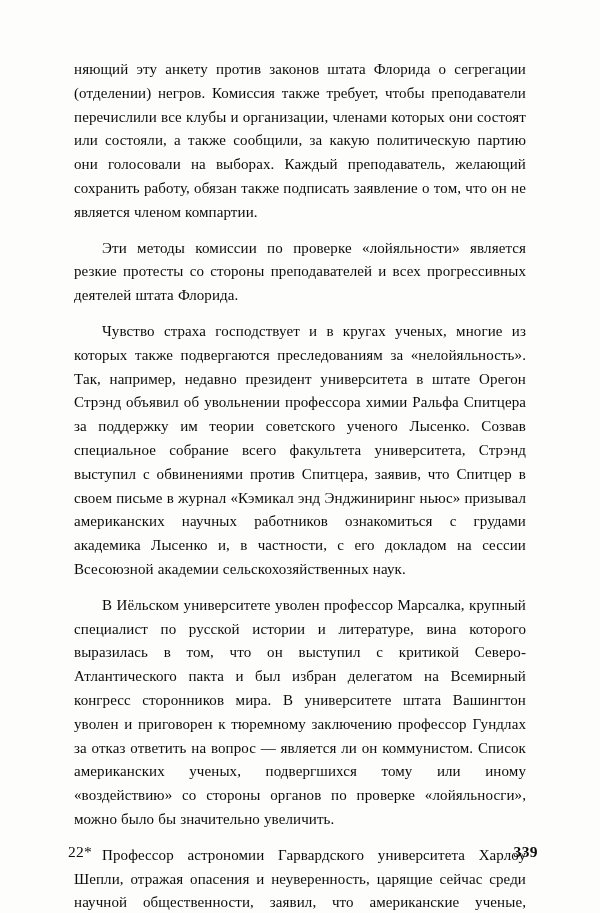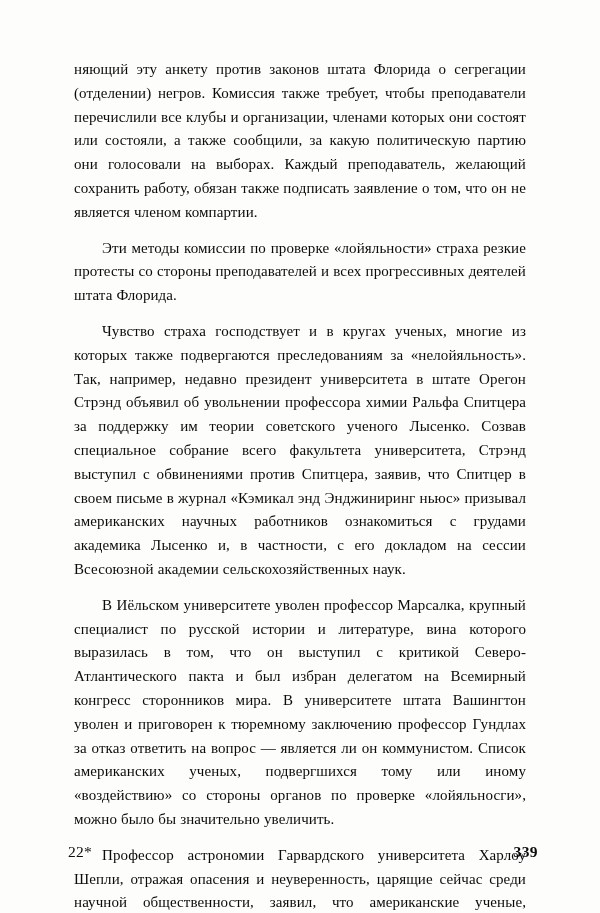--- a/index.html
+++ b/index.html
@@ -91,21 +91,21 @@
   }
 </style>
 </head>
 <body>
 
 <div class="page">
   <div class="paper-tint"></div>
 
   <div class="text-block">
     <p class="para continuation">няющий эту анкету против законов штата Флорида о сегрегации (отделении) негров. Комиссия также требует, чтобы преподаватели перечислили все клубы и организации, членами которых они состоят или состояли, а также сообщили, за какую политическую партию они голосовали на выборах. Каждый преподаватель, желающий сохранить работу, обязан также подписать заявление о том, что он не является членом компартии.</p>
-    <p class="para">Эти методы комиссии по проверке «лойяльности» страха резкие протесты со стороны преподавателей и всех прогрессивных деятелей штата Флорида.</p>
+    <p class="para">Эти методы комиссии по проверке «лойяльности» является резкие протесты со стороны преподавателей и всех прогрессивных деятелей штата Флорида.</p>
     <p class="para">Чувство страха господствует и в кругах ученых, многие из которых также подвергаются преследованиям за «нелойяльность». Так, например, недавно президент университета в штате Орегон Стрэнд объявил об увольнении профессора химии Ральфа Спитцера за поддержку им теории советского ученого Лысенко. Созвав специальное собрание всего факультета университета, Стрэнд выступил с обвинениями против Спитцера, заявив, что Спитцер в своем письме в журнал «Кэмикал энд Энджиниринг ньюс» призывал американских научных работников ознакомиться с грудами академика Лысенко и, в частности, с его докладом на сессии Всесоюзной академии сельскохозяйственных наук.</p>
     <p class="para">В Иёльском университете уволен профессор Марсалка, крупный специалист по русской истории и литературе, вина которого выразилась в том, что он выступил с критикой Северо-Атлантического пакта и был избран делегатом на Всемирный конгресс сторонников мира. В университете штата Вашингтон уволен и приговорен к тюремному заключению профессор Гундлах за отказ ответить на вопрос — является ли он коммунистом. Список американских ученых, подвергшихся тому или иному «воздействию» со стороны органов по проверке «лойяльносги», можно было бы значительно увеличить.</p>
     <p class="para">Профессор астрономии Гарвардского университета Харлоу Шепли, отражая опасения и неуверенность, царящие сейчас среди научной общественности, заявил, что американские ученые, «обуреваемые страхом перед публичным поношением и инквизицией, превращаются под влиянием этого страха в замкнутых людей».</p>
   </div>
 
   <div class="footer">
     <span class="sig-mark">22*</span>
     <span class="folio">339</span>
   </div>
 </div>

